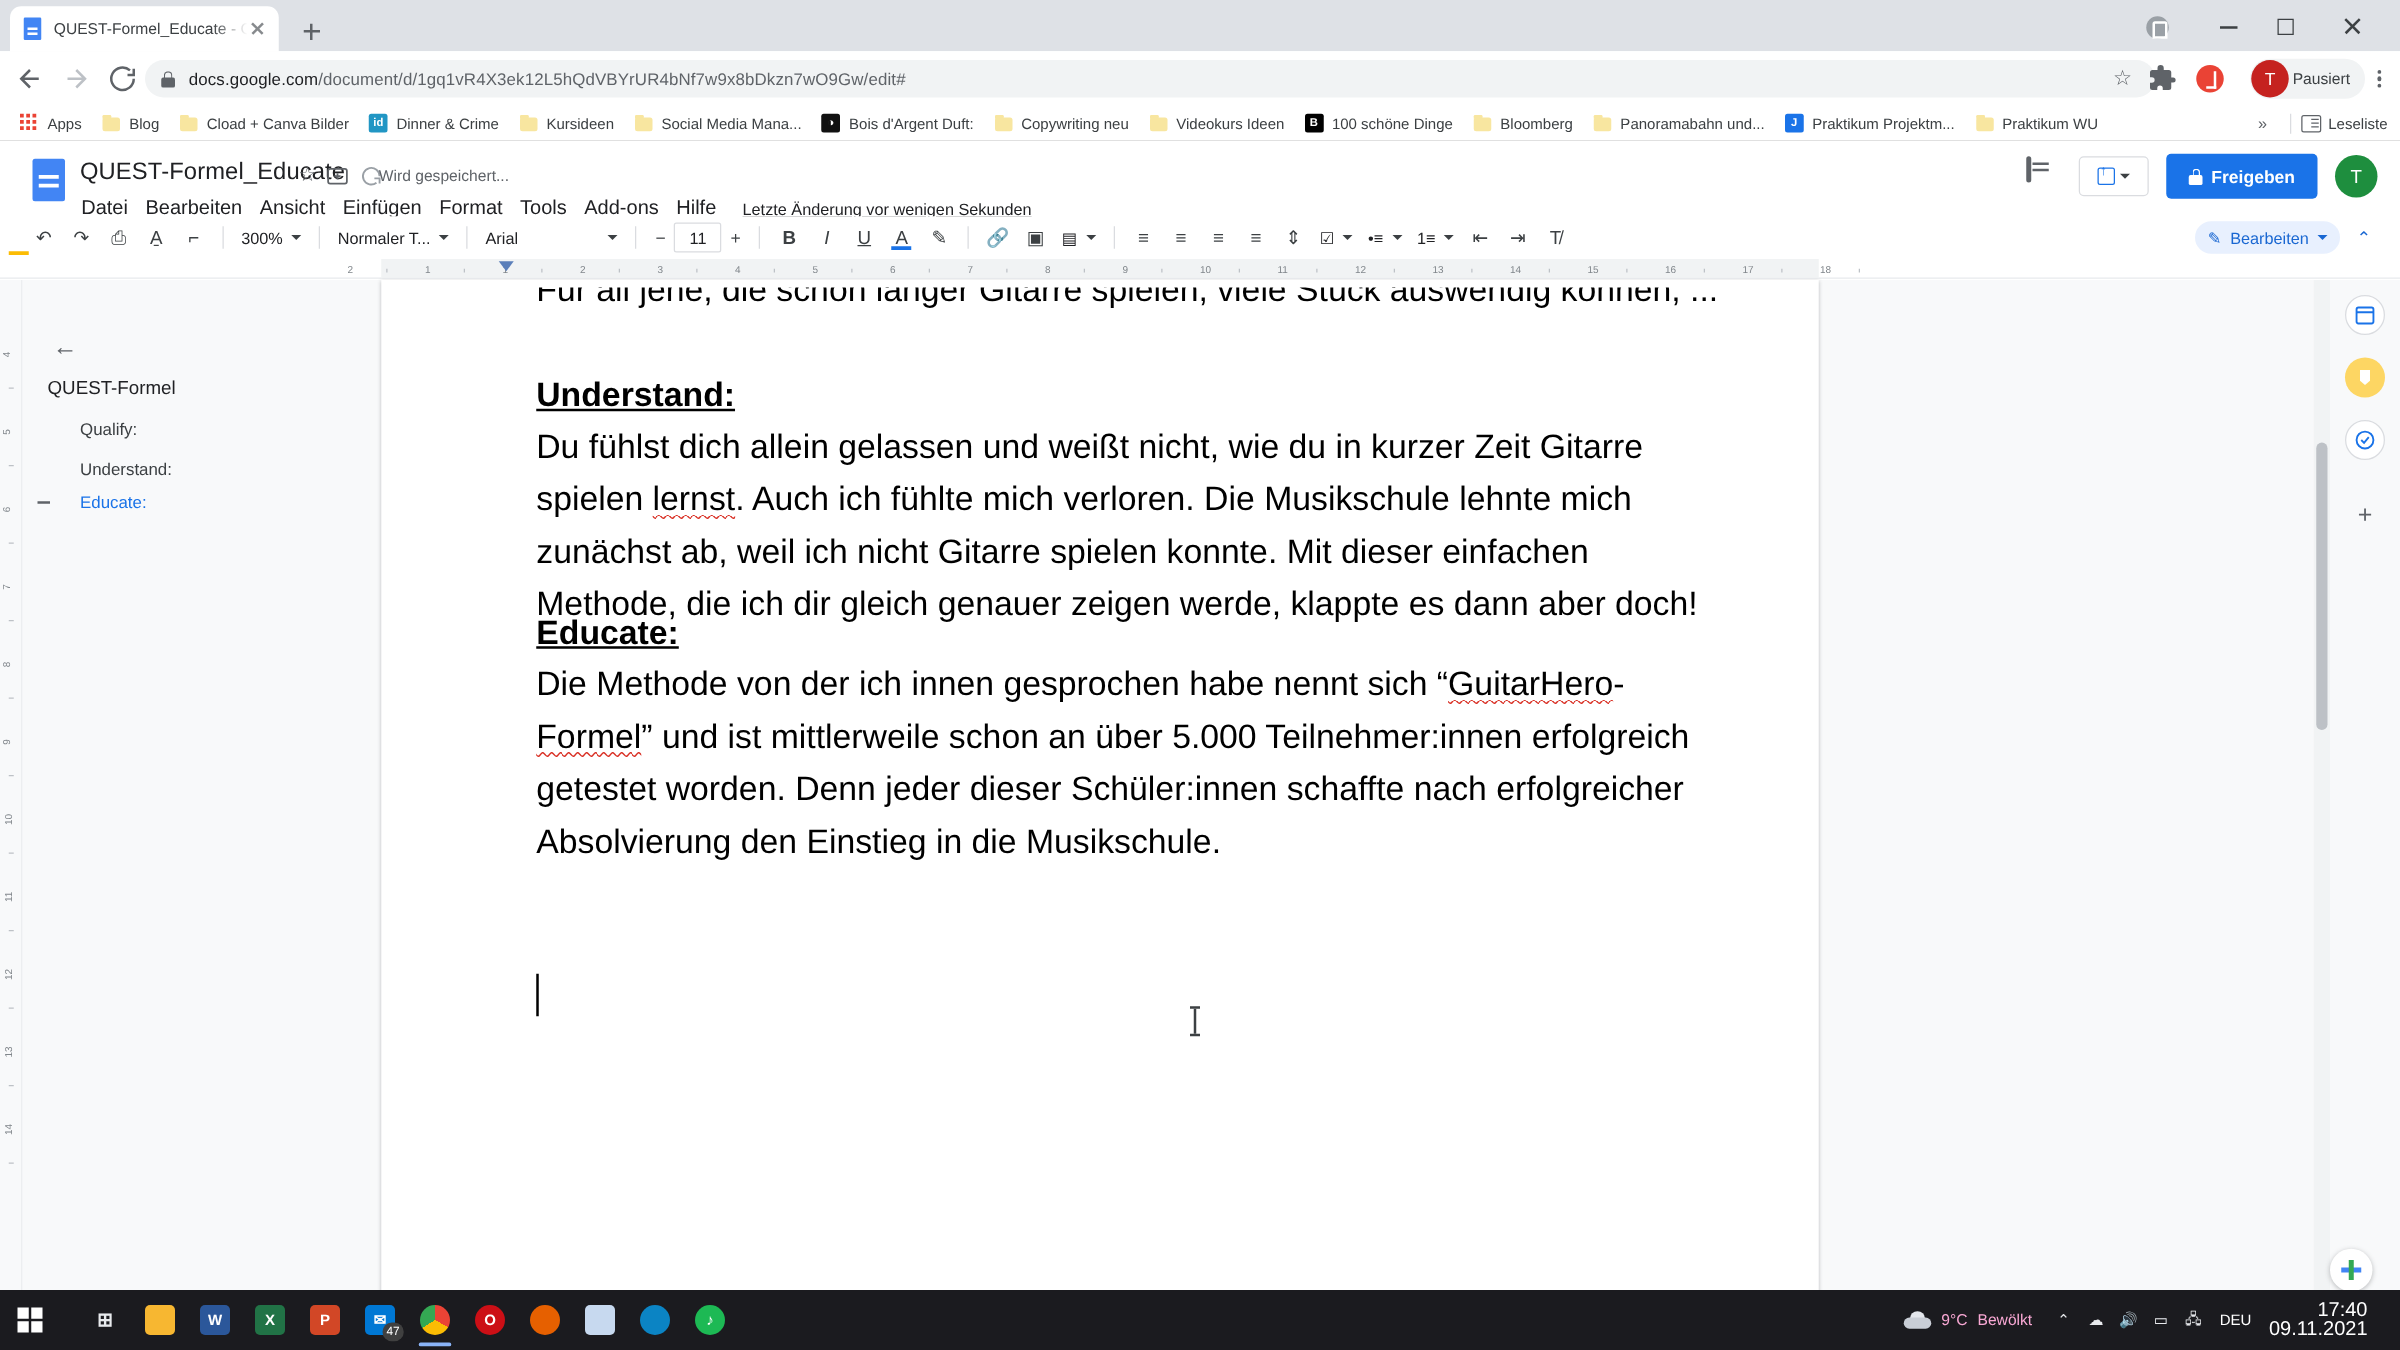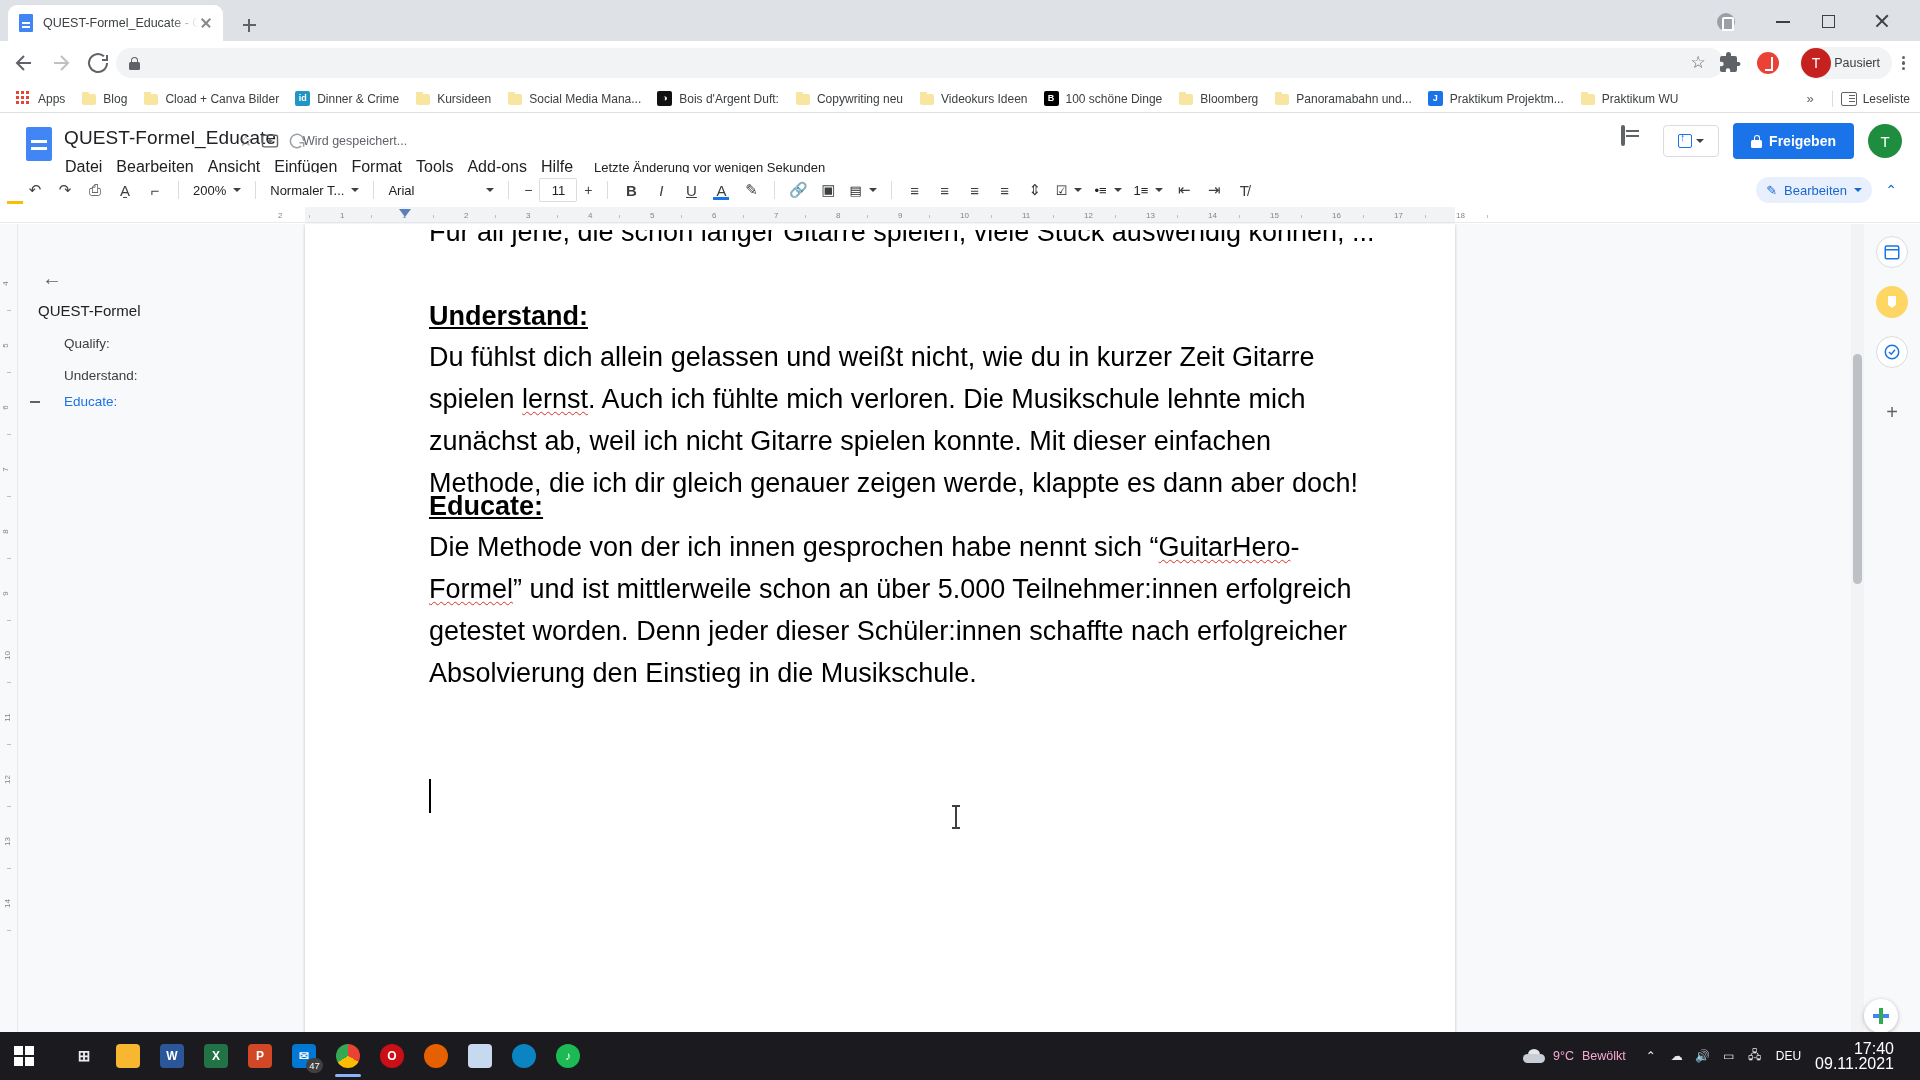--- a/index.html
+++ b/index.html
@@ -331,20 +331,21 @@
       </svg>
     <svg class="nav-icon nav-reload" viewBox="0 0 24 24" fill="none" stroke="#5f6368" stroke-width="2">
         <path d="M21 12a9 9 0 1 1-3-6.7M21 4v5h-5"></path>
       </svg>
 
     <div class="omnibox">
       <span class="lock">
           <span class="shackle"></span>
           <span class="body"></span>
         </span>
+      <span class="url"><span class="host">docs.google.com</span><span class="path">/document/d/1gq1vR4X3ek12L5hQdVBYrUR4bNf7w9x8bDkzn7wO9Gw/edit#</span></span>
       <span class="omni-star">☆</span>
     </div>
 
     <div class="nav-right-icons">
       <div class="nri nri-ext">
           <span class="badge-red"></span>
         </div>
       <svg class="nri nri-pin" viewBox="0 0 24 24" fill="#5f6368">
           <path d="M20.5 11H19V7a2 2 0 0 0-2-2h-4V3.5a2.5 2.5 0 0 0-5 0V5H4a2 2 0 0 0-2 2v3.8h1.5a2.2 2.2 0 0 1 0 4.4H2V19a2 2 0 0 0 2 2h3.8v-1.5a2.2 2.2 0 1 1 4.4 0V21H17a2 2 0 0 0 2-2v-4h1.5a2 2 0 0 0 0-4z"></path>
         </svg>
@@ -510,21 +511,21 @@
     </div>
 
     <div class="toolbar">
       <div class="tb">↶</div>
       <div class="tb">↷</div>
       <div class="tb">⎙</div>
       <div class="tb">A̱</div>
       <div class="tb">⌐</div>
       <div class="tb-sep"></div>
       <div class="tb-select">
-        <span>200%</span>
+        <span>300%</span>
         <span class="caret"></span>
       </div>
       <div class="tb-sep"></div>
       <div class="tb-select">
         <span>Normaler T...</span>
         <span class="caret"></span>
       </div>
       <div class="tb-sep"></div>
       <div class="tb-select" style="width:118px;justify-content:space-between">
         <span>Arial</span>

